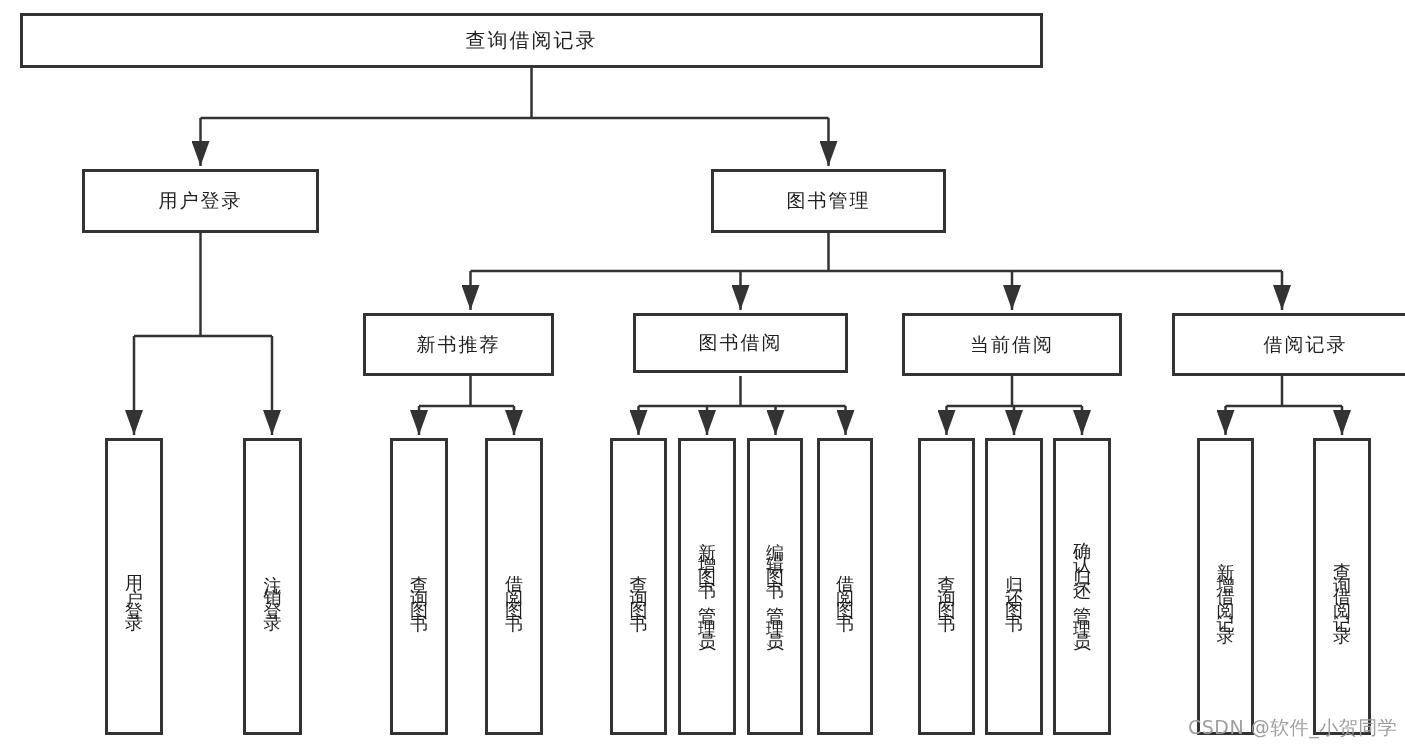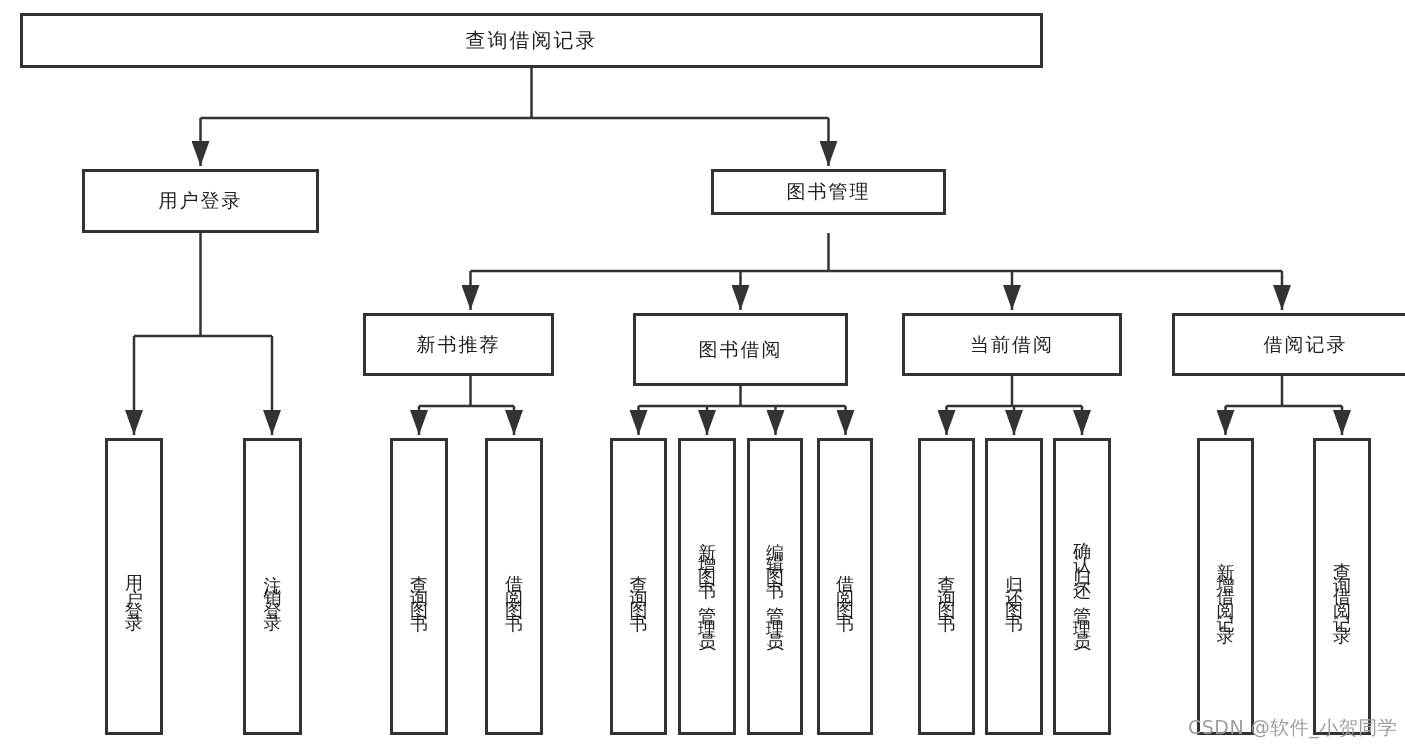--- a/index.html
+++ b/index.html
@@ -92,28 +92,28 @@
     </g>
   </svg>
 
   <div class="box root-box" style="left:20px;top:13px;width:1023px;height:55px;">
     <span class="hlabel">查询借阅记录</span>
   </div>
 
   <div class="box" style="left:82px;top:169px;width:237px;height:64px;">
     <span class="hlabel">用户登录</span>
   </div>
-  <div class="box" style="left:711px;top:169px;width:235px;height:46px;">
+  <div class="box" style="left:711px;top:169px;width:235px;height:64px;">
     <span class="hlabel">图书管理</span>
   </div>
 
   <div class="box" style="left:363px;top:313px;width:191px;height:63px;">
     <span class="hlabel">新书推荐</span>
   </div>
-  <div class="box" style="left:633px;top:313px;width:215px;height:73px;">
+  <div class="box" style="left:633px;top:313px;width:215px;height:60px;">
     <span class="hlabel">图书借阅</span>
   </div>
   <div class="box" style="left:902px;top:313px;width:220px;height:63px;justify-content:center;">
     <span class="hlabel">当前借阅</span>
   </div>
   <div class="box" style="left:1172px;top:313px;width:267px;height:63px;">
     <span class="hlabel">借阅记录</span>
   </div>
 
   <div class="box" style="left:105px;top:438px;width:58px;height:297px;">

